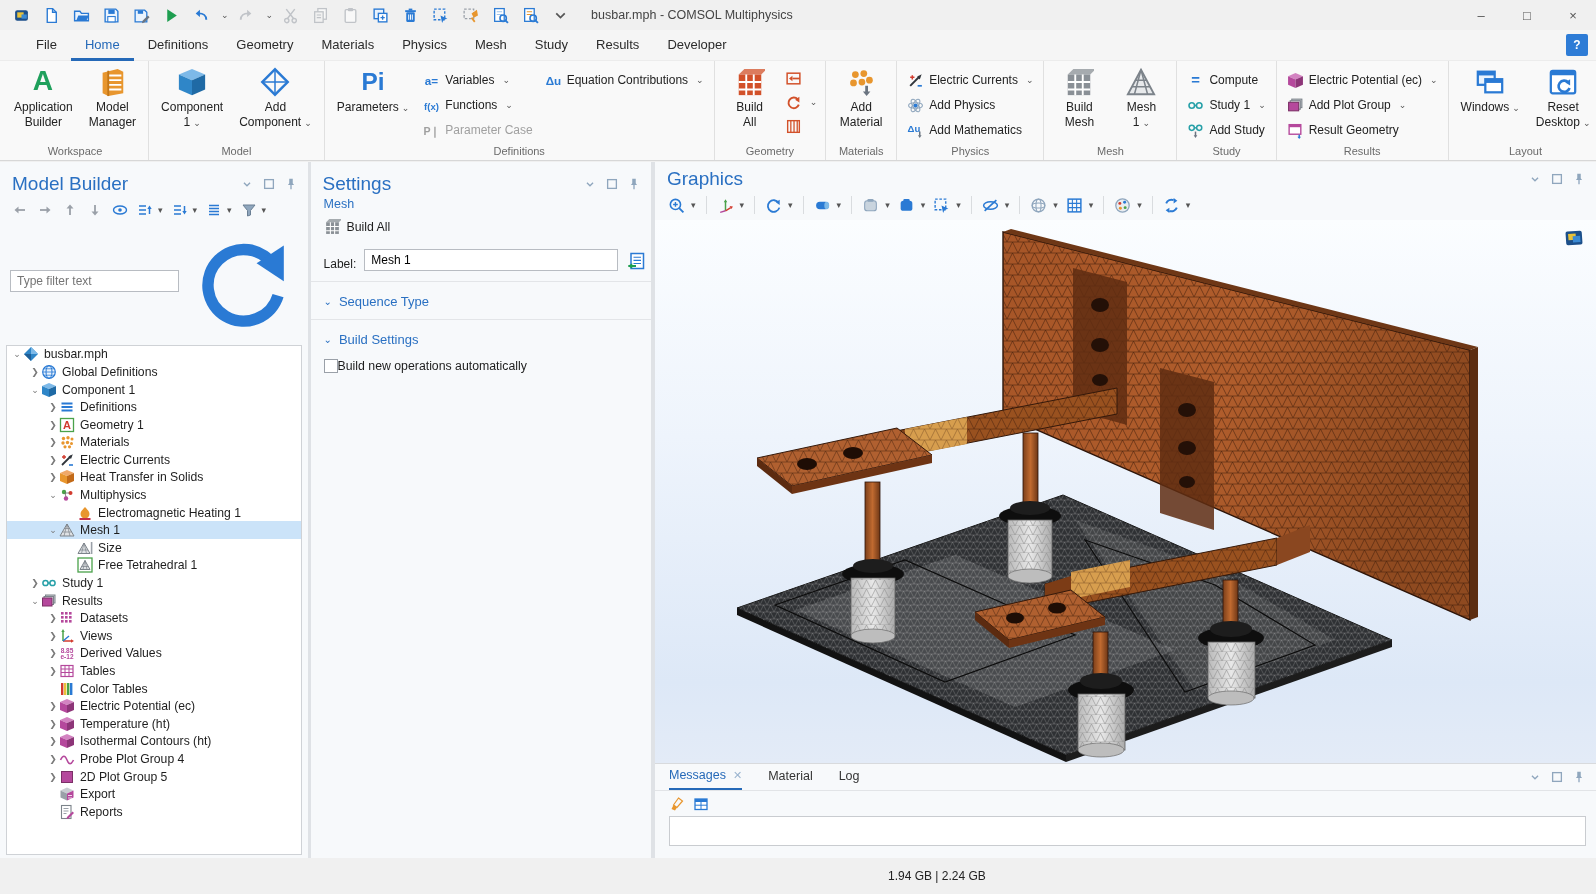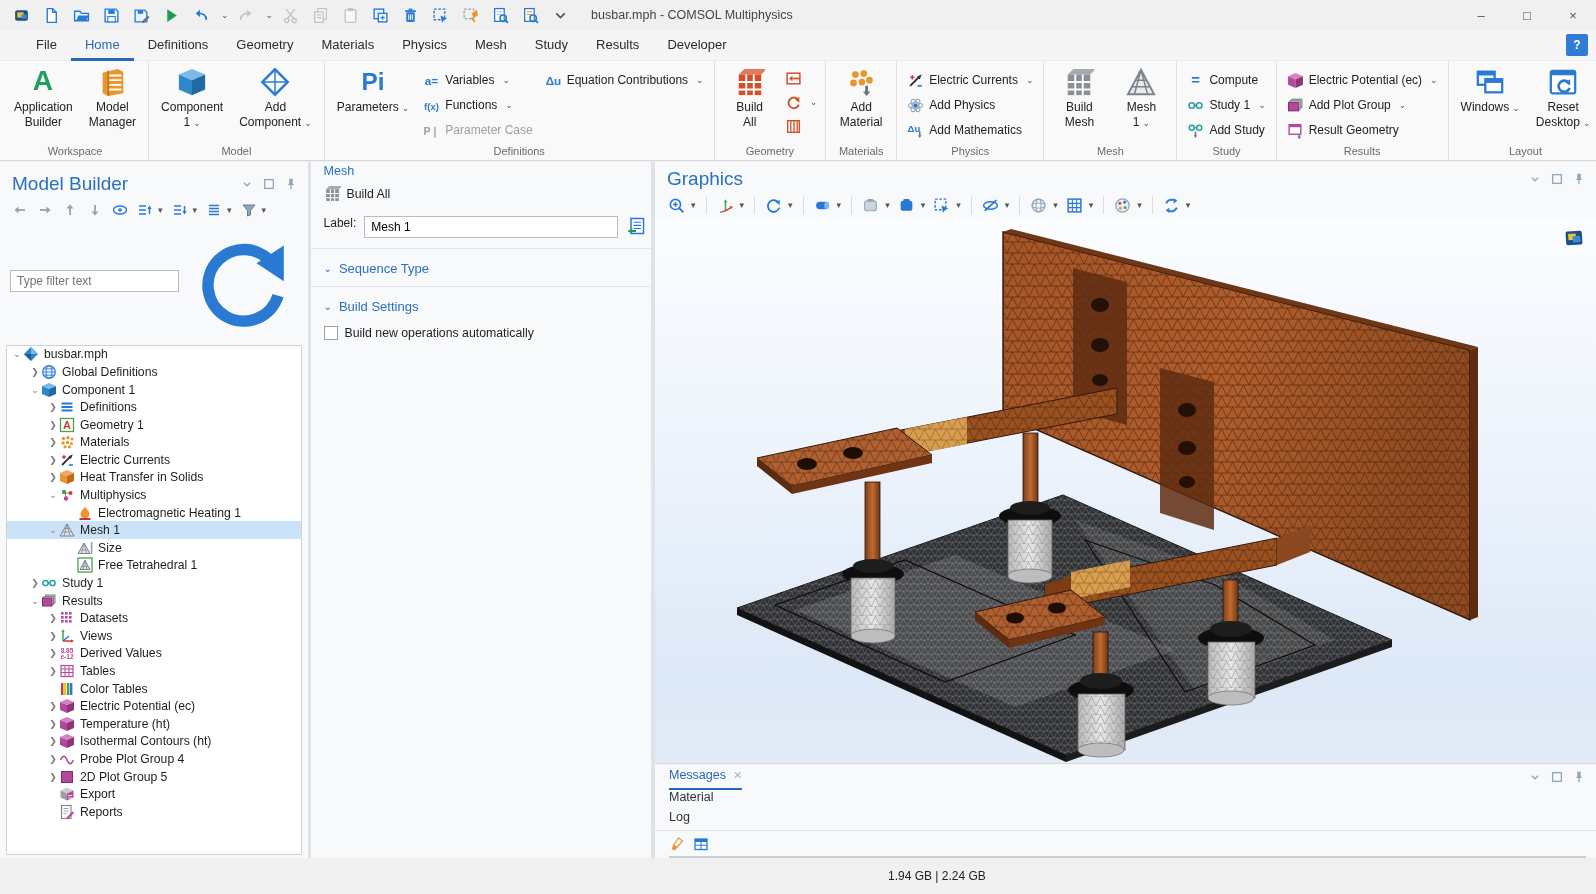--- a/index.html
+++ b/index.html
@@ -57,40 +57,40 @@
   .tree-box { flex:1; background:#fff; border:1px solid #cfd2d6; margin:0 6px 3px 6px; overflow:hidden; position:relative; }
   .trow { display:flex; align-items:center; height:17.6px; font-size:12.2px; white-space:nowrap; }
   .trow.selected { background:#cbe3f9; }
   .tchev { width:12px; flex:0 0 12px; text-align:center; color:#7a7a7a; font-size:9px; }
   .ticon { width:16px; height:16px; flex:0 0 16px; margin-right:5px; }
   .tree-pad { flex:0 0 auto; }
 
   
   .s-sub { padding:2px 0 0 13px; color:#2a70c2; font-size:12.5px; }
   .s-buildall { display:flex; align-items:center; gap:6px; padding:7px 0 0 13px; font-size:12.3px; }
-  .s-labelrow { display:flex; align-items:flex-start; gap:8px; padding:14px 5px 10px 13px; }
+  .s-labelrow { display:flex; align-items:flex-end; gap:8px; padding:14px 5px 10px 13px; }
   .s-labelrow input { flex:1; height:22px; border:1px solid #b8bcc2; background:#fff; padding:0 6px; font-size:12px; }
   .s-sep { border-top:1px solid #e3e5e8; margin:0 0 0 0; }
   .s-section { display:flex; align-items:center; gap:7px; color:#2a70c2; font-size:13px; padding:12px 0 10px 13px; }
   .s-section .schev { font-size:10px; }
   .s-select { margin:2px 13px 14px 13px; height:23px; border:1px solid #b3b7bd; background:linear-gradient(#fdfdfd,#f1f2f4); display:flex; align-items:center; padding:0 8px; font-size:12.3px; }
   .s-select .sel-caret { margin-left:auto; font-size:9px; color:#333; }
-  .s-check { display:flex; align-items:flex-start; gap:7px; padding:2px 0 0 13px; font-size:12.3px; }
+  .s-check { display:flex; align-items:flex-start; padding:2px 0 0 13px; font-size:12.3px; }
   .cbox { width:14px; height:14px; border:1px solid #9aa0a8; background:#fff; }
 
   
   .g-toolbar { display:flex; align-items:center; gap:2px; padding:3px 4px 3px 10px; }
   .gbtn { display:flex; align-items:center; gap:3px; padding:0 3px; height:24px; }
   .gsep { width:1px; height:18px; background:#d9dcdf; margin:0 5px; }
   .canvas { position:relative; flex:1; margin:0; background:linear-gradient(180deg,#fbfdff 0%,#eef4fc 40%,#dde8f7 85%,#e3ebf7 100%); overflow:hidden; }
   .snapshot { position:absolute; top:8px; right:10px; width:24px; height:20px; }
 
   
   .bottompanel { height:95px; background:#f7f9fb; border-top:1px solid #d8dadd; display:flex; flex-direction:column; }
-  .btabs { display:flex; align-items:flex-start; padding:4px 10px 0 14px; position:relative;flex-direction:column; }
+  .btabs { display:flex; align-items:center; padding:4px 10px 0 14px; position:relative; }
   .btab { margin-right:26px; padding-bottom:6px; font-size:12.5px; color:#333; }
   .btab.active { color:#2569b8; border-bottom:2.5px solid #2569b8; }
   .btab .tclose { color:#9ab4cf; margin-left:7px; font-size:11px; }
   .btoolbar { display:flex; gap:8px; padding:5px 0 4px 14px; align-items:center; }
   .bbox { margin:0 10px 8px 14px; height:30px; background:#fff; border:1px solid #c9ccd0; }
 
   
   .statusbar { position:absolute; left:0; right:8px; bottom:0; height:36px; background:#f0f0f0; }
   .statustext { position:absolute; left:59%; top:50%; transform:translate(-50%,-50%); font-size:12px; color:#222; }
 </style>
@@ -1046,20 +1046,41 @@
                 <path d="M4.5 4.5h5M4.5 7h5M4.5 9.5h3" stroke="#9aa0a8"></path>
                 <path d="M8 13l5.5-5.5 1.5 1.5L9.5 14.5 7.5 15z" fill="#b5489c"></path>
               </svg>
             </span>
             <span>Reports</span>
           </div>
         </div>
     </div>
 
     <div class="panel p-settings">
+      <div class="phead">
+        <div class="ptitle">Settings</div>
+        <div class="pctrl" id="st-pctrl">
+            <span style="width: 14px; height: 14px;">
+              <svg class="ic" width="100%" height="100%" viewBox="0 0 16 16">
+                <path d="M4.5 6.5l3.5 3.5 3.5-3.5" fill="none" stroke="#8fa6bd" stroke-width="1.5"></path>
+              </svg>
+            </span>
+            <span style="width: 14px; height: 14px;">
+              <svg class="ic" width="100%" height="100%" viewBox="0 0 16 16">
+                <rect x="3" y="3" width="10" height="10" fill="none" stroke="#8fa6bd" stroke-width="1.5"></rect>
+              </svg>
+            </span>
+            <span style="width: 14px; height: 14px;">
+              <svg class="ic" width="100%" height="100%" viewBox="0 0 16 16">
+                <path d="M6 2h4v5l1.5 2h-7L6 7z" fill="#8fa6bd"></path>
+                <path d="M8 9v5" stroke="#8fa6bd" stroke-width="1.5"></path>
+              </svg>
+            </span>
+          </div>
+      </div>
       <div class="s-sub">Mesh</div>
       <div class="s-buildall">
         <span class="sicon" style="width:17px;height:17px" id="buildall-icon"><span style="width: 16px; height: 16px;"><svg class="ic" width="100%" height="100%" viewBox="0 0 16 16">
                 <rect x="2" y="4" width="12" height="11" fill="#8a9096"></rect>
                 <polygon points="2,4 5,1 17,1 14,4" fill="#8a9096" opacity="0.75"></polygon>
                 <path d="M2 8h12M2 12h12M6 4v11M10 4v11" stroke="#fff" stroke-width="1"></path>
               </svg></span></span>
         <span>Build All</span>
       </div>
       <div class="s-labelrow">

